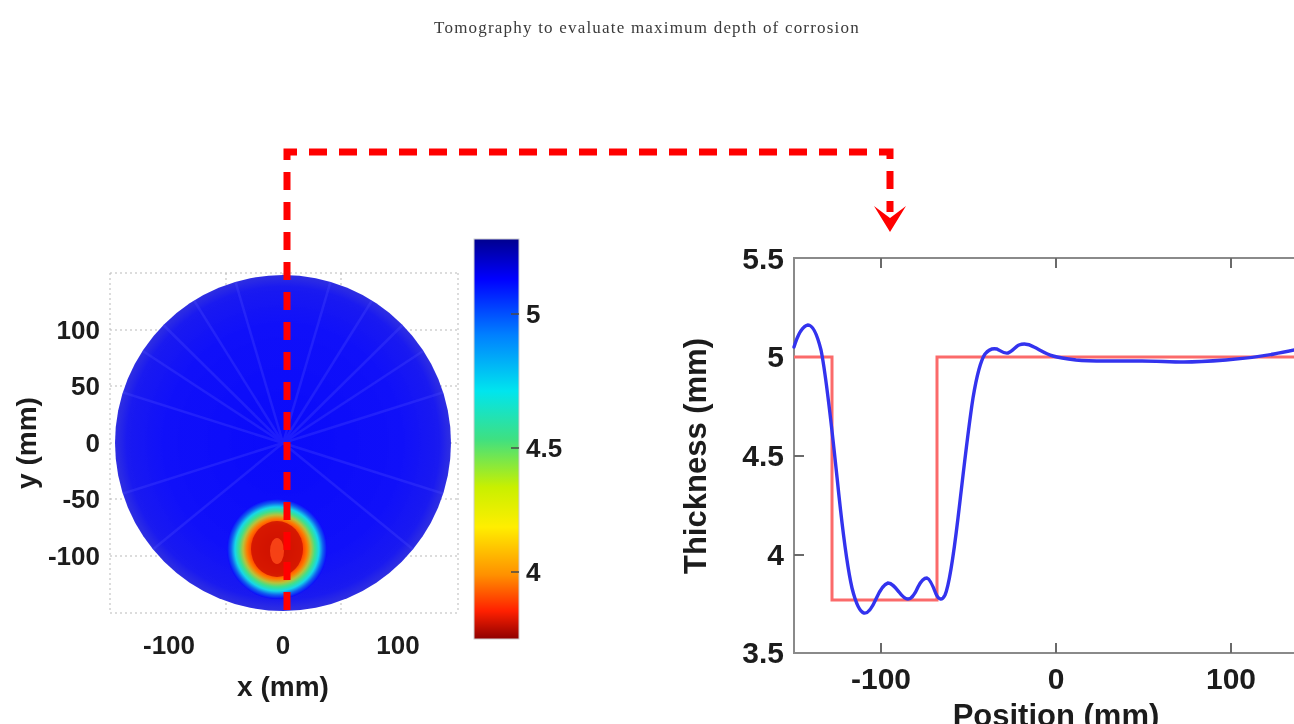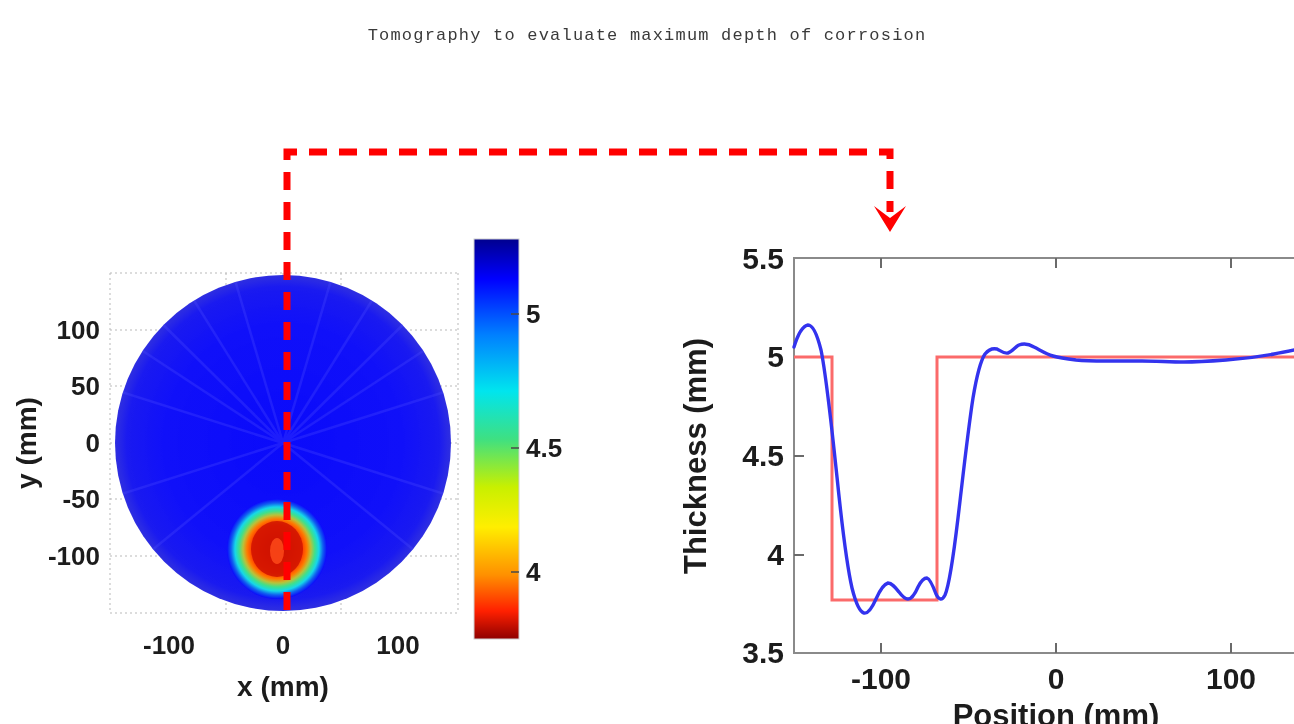--- a/index.html
+++ b/index.html
@@ -1,19 +1,19 @@
 <!DOCTYPE html>
 <html><head>
 <meta charset="utf-8">
 <style>
   html,body{margin:0;padding:0;background:#ffffff;}
   body{width:1294px;height:724px;position:relative;overflow:hidden;
        font-family:"Liberation Sans", sans-serif;color:#1a1a1a;}
-  #figure-title{position:absolute;left:0;top:26px;width:1294px;text-align:center;
-       font-family:Liberation Mono, monospace;font-size:17px;letter-spacing:1.2px;
+  #figure-title{position:absolute;left:0;top:18px;width:1294px;text-align:center;
+       font-family:Liberation Serif, serif;font-size:17px;letter-spacing:1.2px;
        color:#3a3a3a;white-space:nowrap;}
   .panel{position:absolute;}
   .axis-label{font-family:"Liberation Sans", sans-serif;font-weight:bold;fill:#1c1c1c;}
   .tick-label{font-family:"Liberation Sans", sans-serif;font-weight:bold;fill:#1c1c1c;}
   svg{display:block;overflow:visible;}
 </style>
 </head>
 <body>
 
 <div id="figure-title">Tomography to evaluate maximum depth of corrosion</div>

